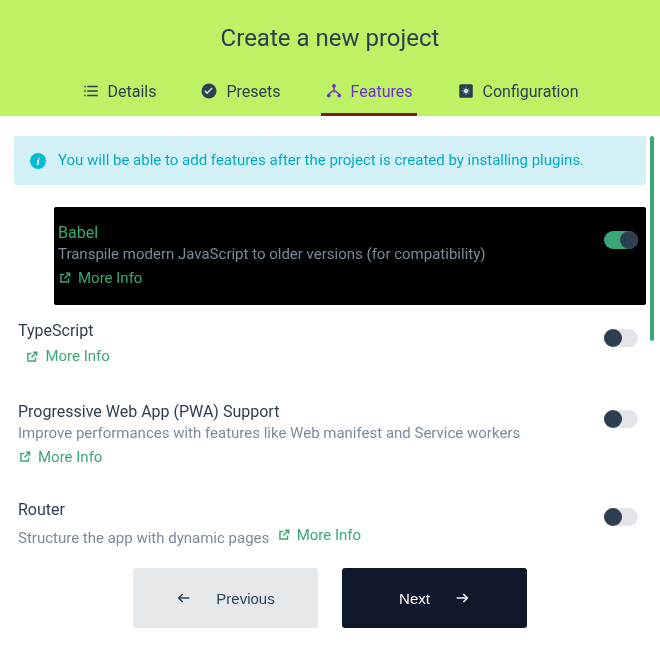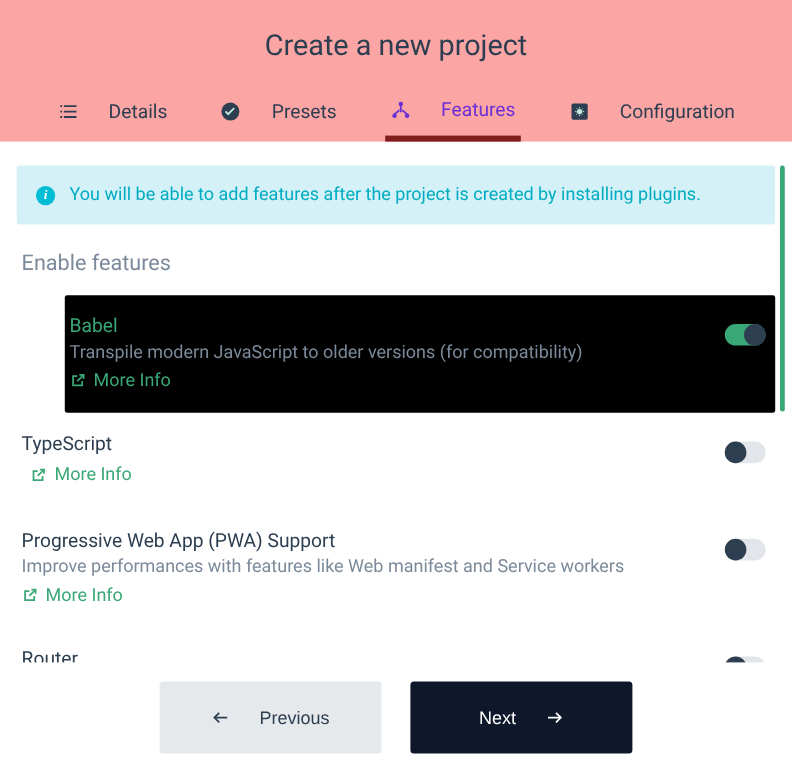--- a/index.html
+++ b/index.html
@@ -5,50 +5,49 @@
   * { box-sizing: border-box; margin: 0; padding: 0; }
   body {
     font-family: -apple-system, BlinkMacSystemFont, "Segoe UI", Roboto, sans-serif;
     background: #fff;
     width: 660px;
     height: 648px;
     overflow: hidden;
     color: #2c3e50;
   }
   .header {
-    background: #fca5a5;
+    background: #bef264;
     padding: 24px 0 0 0;
   }
   .page-title {
     text-align: center;
     font-size: 24px;
     font-weight: 400;
     color: #2c3e50;
     margin-bottom: 20px;
   }
   .tabs {
     display: flex;
     justify-content: center;
     gap: 36px;
     padding: 0 16px;
   }
   .tab {
     display: flex;
-    align-items: center;
-    gap: 25px;
+    gap: 8px;
     padding: 10px 4px 12px 4px;
     cursor: pointer;
     font-size: 16px;
     color: #2c3e50;
     border-bottom: 3px solid transparent;
     position: relative;
   }
   .tab.active {
     color: #6b2fd6;
-    border-bottom: 5px solid #7f1d1d;
+    border-bottom: 3px solid #7f1d1d;
   }
   .tab svg { width: 18px; height: 18px; flex-shrink: 0; }
   .tab.active svg { fill: #6b2fd6; }
   .content {
     padding: 20px 14px 0 14px;
     height: 520px;
     overflow-y: auto;
     position: relative;
   }
   .info-banner {
@@ -230,21 +229,20 @@
 </div>
 
 <div class="content">
   <div class="scroll-indicator"></div>
 
   <div class="info-banner">
     <div class="info-circle">i</div>
     <div class="msg">You will be able to add features after the project is created by installing plugins.</div>
   </div>
 
-  <div class="section-title">Enable features</div>
 
   <div class="feature enabled">
     <div class="feature-body">
       <div class="feature-title">Babel</div>
       <div class="feature-desc">Transpile modern JavaScript to older versions (for compatibility)</div>
       <div class="more-link">
         <svg class="ext-icon" viewBox="0 0 24 24" fill="none" stroke="#3aa876" stroke-width="2.5">
             <path d="M18 13v6H5V6h6"></path>
             <path d="M14 4h6v6"></path>
             <path d="M20 4l-9 9"></path>

